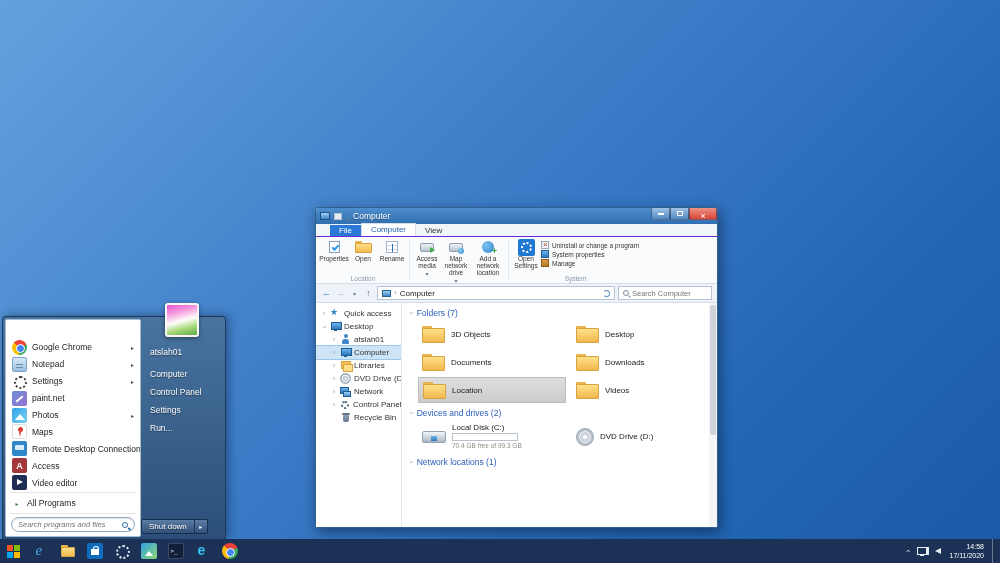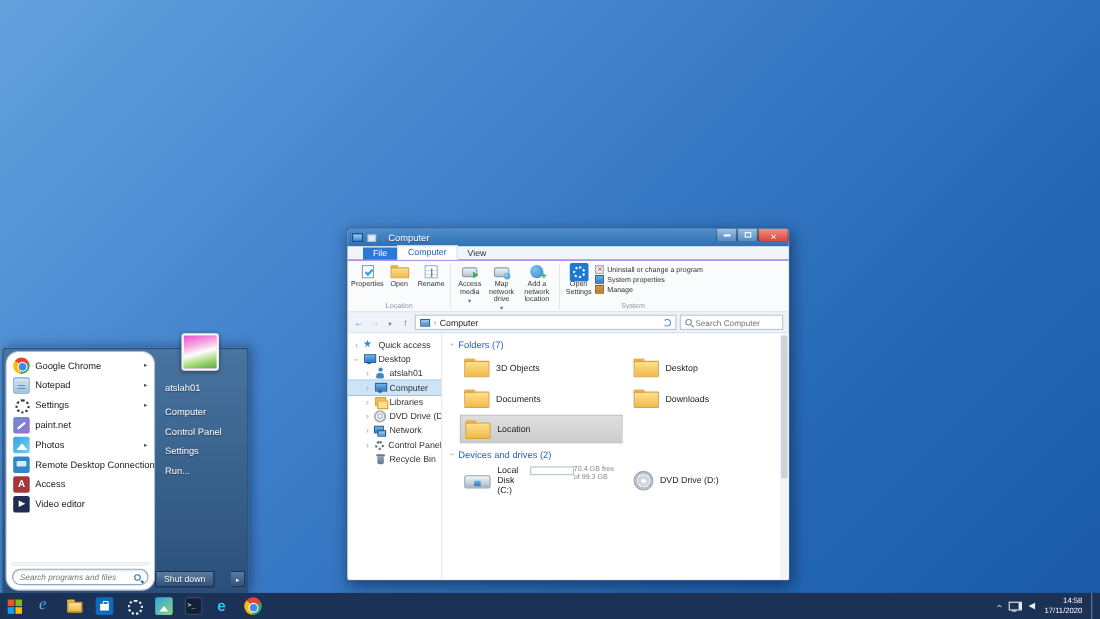--- a/index.html
+++ b/index.html
@@ -113,37 +113,37 @@
   .tile.selected{background:linear-gradient(#dedede,#cccccc);border:1px solid #bdbdbd}
   .folder{width:23px;height:17px;position:relative;flex:none}
   .folder::before{content:"";position:absolute;top:0;left:0;width:10px;height:4px;background:#e8b64c;border-radius:1px 1px 0 0}
   .folder::after{content:"";position:absolute;top:2px;left:0;right:0;bottom:0;background:linear-gradient(#ffe08a,#f2b94d);border:1px solid #d8a23e;border-radius:1px}
   .hdd{width:24px;height:16px;position:relative;flex:none}
   .hdd::after{content:"";position:absolute;left:0;right:0;top:3px;bottom:1px;background:linear-gradient(#f2f5f8,#c9d2da 60%,#a9b5c1);border:1px solid #93a1ae;border-radius:2px}
   .hdd::before{content:"";position:absolute;left:9px;bottom:3px;width:6px;height:5px;z-index:1;background:linear-gradient(#6db5ec,#2f77b8)}
   .dvd{width:18px;height:17px;position:relative;flex:none}
   .dvd::before{content:"";position:absolute;left:0;top:0;width:16px;height:16px;border-radius:50%;border:1px solid #9aa6b2;
                background:radial-gradient(circle,#fff 0 2px,#cfd6dd 2px 5px,#e8ecf0 5px 6px,#b9c2cb 6px 8px)}
-  .dinfo{display:flex;flex-direction:row;line-height:1.15;min-width:0}
+  .dinfo{display:flex;flex-direction:column;line-height:1.15;min-width:0}
   .cap-bar{width:66px;height:8px;border:1px solid #b8c2cc;background:#fff;margin:1px 0;overflow:hidden}
   .cap-fill{height:100%;width:29%;background:#2d7dd2}
   .detail{font-size:6.5px;color:#8a8a8a}
   .scrollbar{position:absolute;right:0;top:0;bottom:0;width:8px;background:#f2f4f6}
   .thumb{position:absolute;left:1px;right:1px;top:2px;height:58%;background:#cdd3d9;border-radius:2px}
 
   .statusbar{height:14px;border-top:1px solid #e0e6ec;background:#f7fafc;display:flex;align-items:center;gap:9px;padding:0 7px;font-size:7.5px;color:#444;border-radius:0 0 2px 2px}
   .vsep{width:1px;height:8px;background:#d8dee4}
   .status-views{margin-left:auto;display:flex;gap:3px}
   .view-ic{width:9px;height:9px;border:1px solid #9fb0c0;background:#e8eef4}
 
   
   .start-menu{position:absolute;left:2px;bottom:24px;width:224px;height:223px;display:flex;padding:2px;
               background:linear-gradient(#48749f,#2b4f7a);border:1px solid #1c3a5e;border-bottom:0;
               border-radius:4px 4px 0 0;box-shadow:3px -1px 10px rgba(0,0,20,.35)}
-  .sm-left{width:136px;background:#fff;border:1px solid #a9bdd1;border-radius:12px;display:flex;flex-direction:column;padding-top:3px}
+  .sm-left{width:136px;background:#fff;border:1px solid #a9bdd1;border-radius:2px;display:flex;flex-direction:column;padding-top:19px}
   .sm-item{height:18px;display:flex;align-items:center;gap:5px;padding:0 6px;font-size:8.5px;color:#222;white-space:nowrap;overflow:hidden}
   .sm-item .arr{margin-left:auto;font-size:6px;color:#555}
   .sm-sep{height:1px;background:#e4e4e4;margin:1px 4px}
   .sm-bottom{margin-top:auto}
   .ap-arr{font-size:6px;color:#3a7a3a;width:10px;text-align:center}
   .sm-search{margin:3px 5px 4px;height:15px;background:#fff;border:1px solid #8fa8c0;border-radius:8px;display:flex;align-items:center;padding:0 6px;gap:4px;box-shadow:inset 0 1px 2px rgba(0,0,0,.12)}
   .sm-search input{border:0;outline:0;flex:1;font-size:7.5px;font-style:italic;color:#777;background:transparent;min-width:0;font-family:Liberation Sans, sans-serif}
   .mag2{width:6px;height:6px;border:1.5px solid #2f6fb2;border-radius:50%;position:relative;flex:none}
   .mag2::after{content:"";position:absolute;left:4.5px;top:5px;width:3px;height:1.5px;background:#2f6fb2;transform:rotate(40deg)}
   .smi{width:15px;height:15px;position:relative;flex:none;border-radius:2px}
@@ -165,21 +165,21 @@
   .smi-rdp::after{content:"";position:absolute;left:3px;top:4px;right:3px;height:5px;background:#d7ecfa;border-radius:1px}
   .smi-access{background:#a4373a}
   .smi-access::after{content:"A";position:absolute;inset:0;display:flex;align-items:center;justify-content:center;color:#fff;font-size:9px;font-weight:bold}
   .smi-video{background:#1f2d52}
   .smi-video::after{content:"";position:absolute;left:5px;top:4px;width:0;height:0;border-left:6px solid #fff;border-top:3.5px solid transparent;border-bottom:3.5px solid transparent}
   .sm-right{flex:1;display:flex;flex-direction:column;padding-top:24px;position:relative}
   .avatar{position:absolute;top:-16px;left:50%;transform:translateX(-50%);width:34px;height:34px;border:2px solid rgba(255,255,255,.9);border-radius:3px;
           background:linear-gradient(165deg,#e950d0 0%,#f7a8e0 30%,#fdfdfd 52%,#a8d878 75%,#58a846 100%);box-shadow:0 1px 4px rgba(0,0,0,.45)}
   .sm-ritem{height:18px;display:flex;align-items:center;padding:0 9px;font-size:8.5px;color:#fff;text-shadow:0 1px 1px rgba(0,0,0,.5);white-space:nowrap}
   .sm-ritem.first{margin-bottom:4px}
-  .shutdown-row{margin-top:auto;display:flex;justify-content:space-between;padding-bottom:3px}
+  .shutdown-row{margin-top:auto;display:flex;justify-content:flex-start;padding-bottom:3px}
   .shut-btn{height:15px;display:flex;align-items:center;padding:0 7px;font-size:8px;color:#fff;
             background:linear-gradient(#5b7ca3,#31517a);border:1px solid #16304f;border-radius:2px 0 0 2px;text-shadow:0 1px 1px rgba(0,0,0,.5)}
   .shut-arr{width:13px;height:15px;display:flex;align-items:center;justify-content:center;
             background:linear-gradient(#5b7ca3,#31517a);border:1px solid #16304f;border-left:0;border-radius:0 2px 2px 0}
   .shut-arr::before{content:"▸";color:#fff;font-size:6px}
 
   
   .taskbar{position:absolute;left:0;bottom:0;width:100%;height:24px;background:#1b3156;display:flex;align-items:center;z-index:40}
   .tb-btn{width:27px;height:100%;display:flex;align-items:center;justify-content:center;flex:none}
   .win-flag{display:grid;grid-template-columns:6px 6px;grid-template-rows:6px 6px;gap:1px}
@@ -404,20 +404,24 @@
             <span>Documents</span>
           </div>
           <div class="tile">
             <span class="folder"></span>
             <span>Downloads</span>
           </div>
           <div class="tile selected">
             <span class="folder"></span>
             <span>Location</span>
           </div>
+          <div class="tile">
+            <span class="folder"></span>
+            <span>Videos</span>
+          </div>
         </div>
 
         <div class="sec-head">
           <span class="g-chev down"></span>
           <span>Devices and drives (2)</span>
         </div>
         <div class="grid">
           <div class="tile">
             <span class="hdd"></span>
             <span class="dinfo">
@@ -425,20 +429,24 @@
               <span class="cap-bar"><span class="cap-fill" style="width: 29%;"></span></span>
               <span class="detail">70.4 GB free of 99.3 GB</span>
             </span>
           </div>
           <div class="tile">
             <span class="dvd"></span>
             <span>DVD Drive (D:)</span>
           </div>
         </div>
 
+        <div class="sec-head">
+          <span class="g-chev down"></span>
+          <span>Network locations (1)</span>
+        </div>
 
         <div class="scrollbar">
             <div class="thumb"></div>
           </div>
       </div>
     </div>
 
   </div>
 
   <div class="start-menu">
@@ -461,33 +469,41 @@
       <div class="sm-item">
         <span class="smi smi-paintnet"></span>
         <span>paint.net</span>
       </div>
       <div class="sm-item">
         <span class="smi smi-photos"></span>
         <span>Photos</span>
         <span class="arr">▸</span>
       </div>
       <div class="sm-item">
+        <span class="smi smi-maps"></span>
+        <span>Maps</span>
+      </div>
+      <div class="sm-item">
         <span class="smi smi-rdp"></span>
         <span>Remote Desktop Connection</span>
       </div>
       <div class="sm-item">
         <span class="smi smi-access"></span>
         <span>Access</span>
       </div>
       <div class="sm-item">
         <span class="smi smi-video"></span>
         <span>Video editor</span>
       </div>
       <div class="sm-bottom">
         <div class="sm-sep"></div>
+        <div class="sm-item">
+          <span class="ap-arr">▸</span>
+          <span>All Programs</span>
+        </div>
         <div class="sm-sep"></div>
         <div class="sm-search">
           <input placeholder="Search programs and files" style="">
           <span class="mag2"></span>
         </div>
       </div>
     </div>
     <div class="sm-right">
       <span class="avatar"></span>
       <div class="sm-ritem first">

